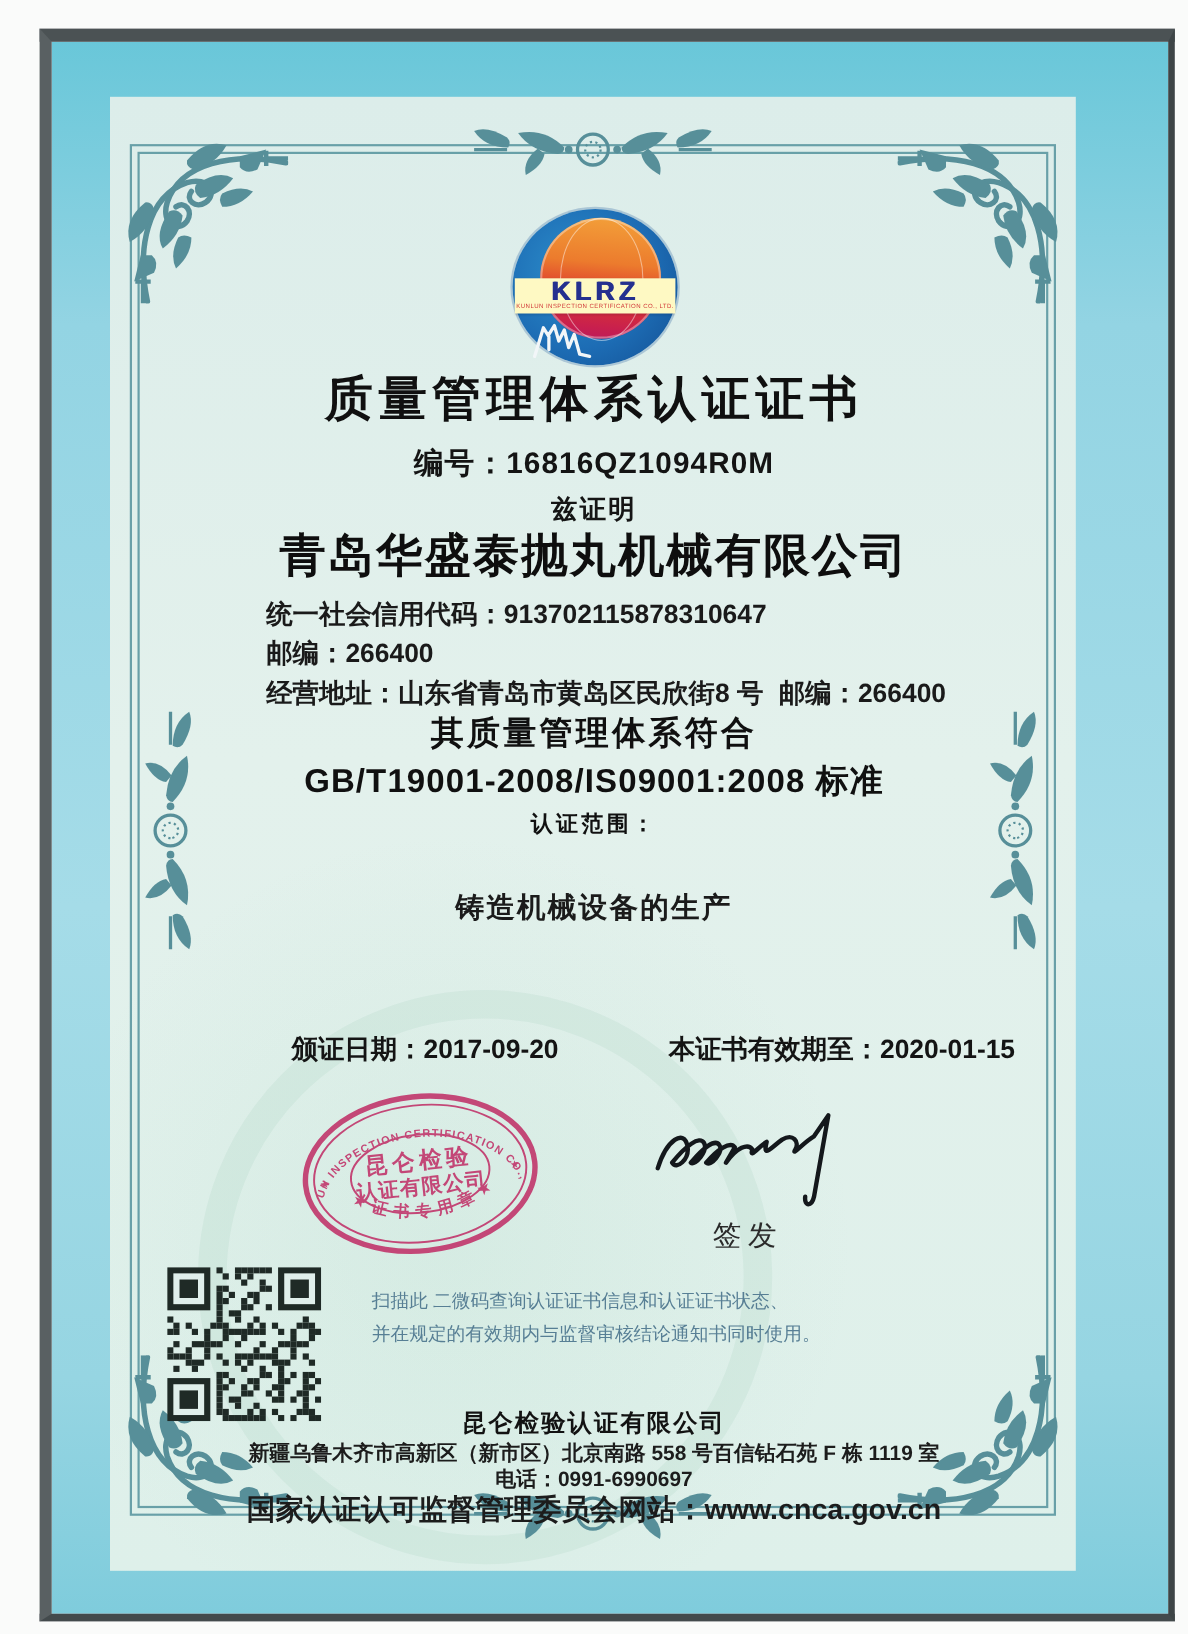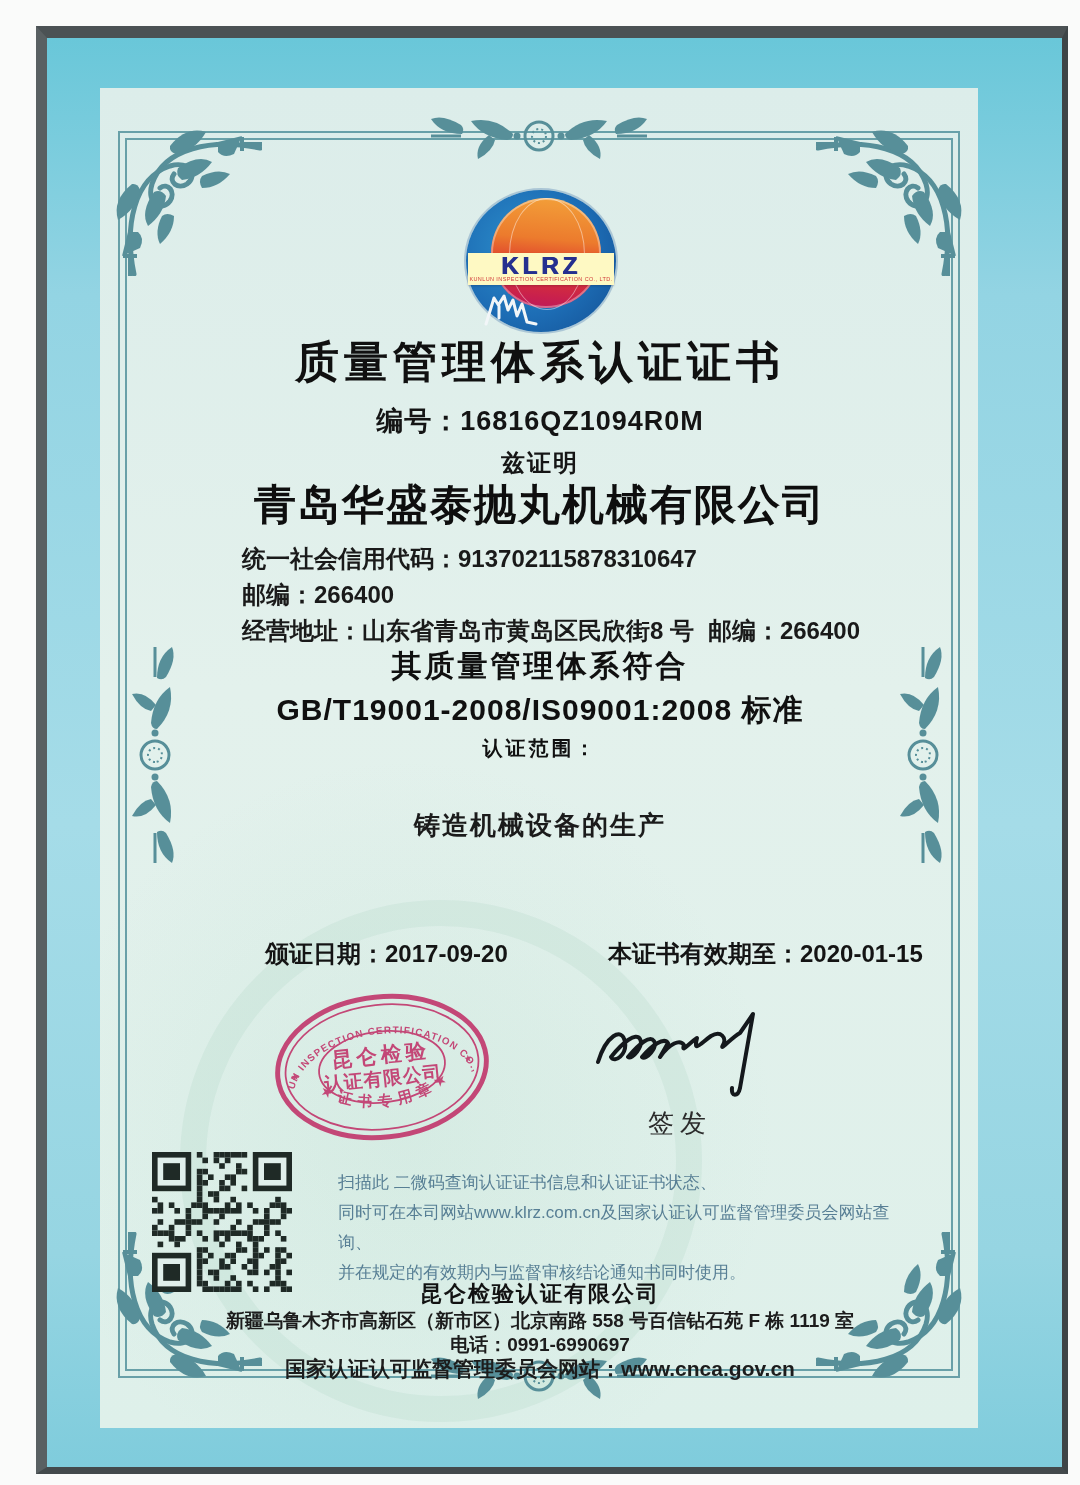--- a/index.html
+++ b/index.html
@@ -93,21 +93,21 @@
   .d-issue{left:265px;}
   .d-valid{left:608px;}
   .stamp{left:268px;top:988px;width:228px;height:158px;transform:rotate(-6deg);opacity:.92;}
   .sig{left:588px;top:1000px;width:230px;height:104px;}
   .signlabel{left:600px;top:1106px;width:160px;text-align:center;font-size:26px;font-weight:500;color:#2b2b2b;letter-spacing:6px;}
   .qr{left:152px;top:1152px;width:140px;height:140px;}
   .notes{left:338px;top:1168px;width:580px;font-size:17px;line-height:30px;color:#46708a;opacity:.88;font-weight:500;}
   .f-org{top:1279px;font-size:22px;font-weight:900;color:#121212;letter-spacing:2px;}
   .f-addr{top:1308px;font-size:19px;font-weight:700;color:#1c1c1c;}
   .f-phone{top:1332px;font-size:19px;font-weight:700;color:#1c1c1c;}
-  .f-site{top:1355px;font-size:21px;font-weight:700;color:#1c1c1c;}
+  .f-site{top:1355px;font-size:26px;font-weight:700;color:#1c1c1c;}
 </style>
 </head>
 <body>
 
 <svg width="0" height="0" style="position:absolute">
   <defs>
     <symbol id="corner-f" viewBox="0 0 150 150">
       <g fill="none" stroke="currentColor" stroke-width="5" stroke-linecap="round">
         <path d="M148,22 C100,12 52,22 40,58 C34,78 50,86 58,75 C64,66 56,56 48,62"></path>
         <path d="M22,148 C12,100 22,52 58,40 C78,34 86,50 75,58 C66,64 56,56 62,48"></path>
@@ -439,21 +439,20 @@
         <rect x="100.8" y="0" width="39.199999999999996" height="39.199999999999996" fill="#1f2a26"></rect>
         <rect x="106.39999999999999" y="5.6" width="28" height="28" fill="#e0efeb"></rect>
         <rect x="112" y="11.2" width="16.799999999999997" height="16.799999999999997" fill="#1f2a26"></rect>
         <rect x="0" y="100.8" width="39.199999999999996" height="39.199999999999996" fill="#1f2a26"></rect>
         <rect x="5.6" y="106.39999999999999" width="28" height="28" fill="#e0efeb"></rect>
         <rect x="11.2" y="112" width="16.799999999999997" height="16.799999999999997" fill="#1f2a26"></rect>
       </svg></div>
 
   <div class="abs notes">
     <div>扫描此 二微码查询认证证书信息和认证证书状态、</div>
-    <div>同时可在本司网站www.klrz.com.cn及国家认证认可监督管理委员会网站查询、</div>
     <div>并在规定的有效期内与监督审核结论通知书同时使用。</div>
   </div>
 
   <div class="abs center f-org">昆仑检验认证有限公司</div>
   <div class="abs center f-addr">新疆乌鲁木齐市高新区（新市区）北京南路 558 号百信钻石苑 F 栋 1119 室</div>
   <div class="abs center f-phone">
     <span>电话：</span><span>0991-6990697</span>
   </div>
   <div class="abs center f-site">
     <span>国家认证认可监督管理委员会网站：</span><span>www.cnca.gov.cn</span>

